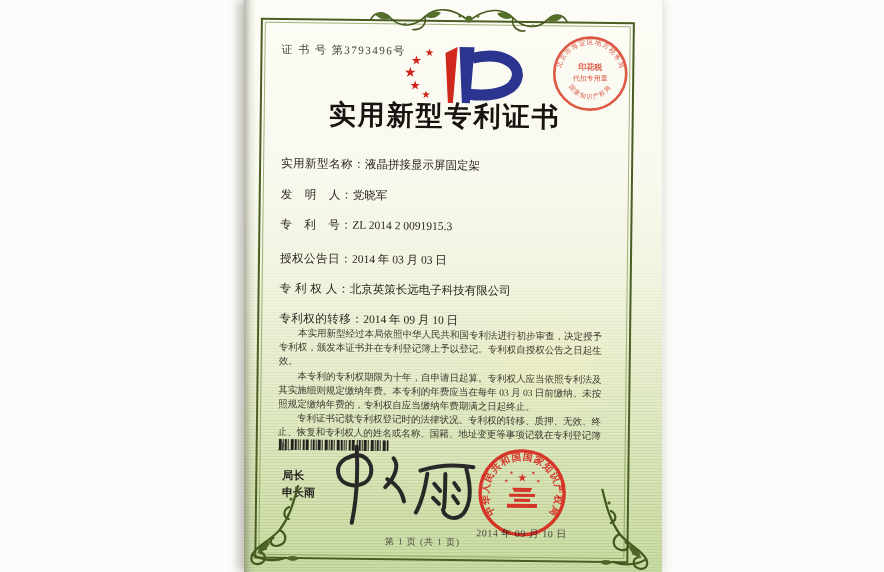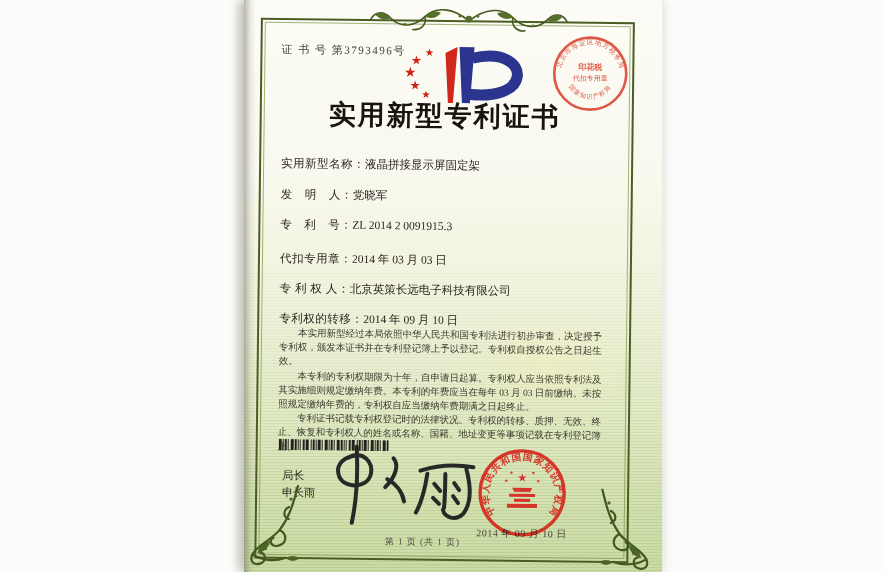--- a/index.html
+++ b/index.html
@@ -29,21 +29,21 @@
   .logo{position:absolute;left:152px;top:44px;width:160px;height:62px;}
   .taxstamp{position:absolute;left:303px;top:28px;width:82px;height:88px;opacity:.88;}
   .title{position:absolute;left:14px;top:98px;width:370px;margin:0;text-align:center;
          font-size:27px;font-weight:bold;color:#17140f;letter-spacing:2px;}
   .field{position:absolute;left:36px;font-size:11.5px;color:#28251f;white-space:nowrap;}
   .fl{letter-spacing:.5px;}
   .body-text{position:absolute;left:36px;top:328px;width:323px;font-size:9.5px;line-height:14.2px;
          color:#3b382e;text-align:justify;}
   .body-text p{margin:0;text-indent:2em;}
   .barcode{position:absolute;left:37px;top:441px;width:110px;height:11px;}
-  .signer{position:absolute;left:41px;top:469px;font-size:11px;font-weight:normal;color:#23211c;line-height:17px;}
+  .signer{position:absolute;left:41px;top:469px;font-size:11px;font-weight:bold;color:#23211c;line-height:17px;}
   .signature{position:absolute;left:82px;top:444px;width:170px;height:88px;}
   .sealdate{position:absolute;left:226px;top:526px;width:110px;text-align:center;
          font-size:10px;color:#46413a;letter-spacing:.5px;}
   .redseal{position:absolute;left:226px;top:437px;width:110px;height:110px;opacity:.93;mix-blend-mode:multiply;}
   .footer{position:absolute;left:100px;top:536px;width:164px;text-align:center;
          font-size:9px;color:#4c4a40;letter-spacing:1px;}
 </style>
 </head>
 <body>
 
@@ -120,21 +120,21 @@
       <div class="field" style="top:158px">
         <span class="fl">实用新型名称：</span><span>液晶拼接显示屏固定架</span>
       </div>
       <div class="field" style="top:189px">
         <span class="fl">发　明　人：</span><span>党晓军</span>
       </div>
       <div class="field" style="top:219px">
         <span class="fl">专　利　号：</span><span>ZL 2014 2 0091915.3</span>
       </div>
       <div class="field" style="top:253px">
-        <span class="fl">代扣专用章：</span><span>2014 年 03 月 03 日</span>
+        <span class="fl">授权公告日：</span><span>2014 年 03 月 03 日</span>
       </div>
       <div class="field" style="top:283px">
         <span class="fl">专 利 权 人：</span><span>北京英策长远电子科技有限公司</span>
       </div>
       <div class="field" style="top:313px">
         <span class="fl">专利权的转移：</span><span>2014 年 09 月 10 日</span>
       </div>
 
       <div class="body-text">
         <p>本实用新型经过本局依照中华人民共和国专利法进行初步审查，决定授予专利权，颁发本证书并在专利登记簿上予以登记。专利权自授权公告之日起生效。</p>

